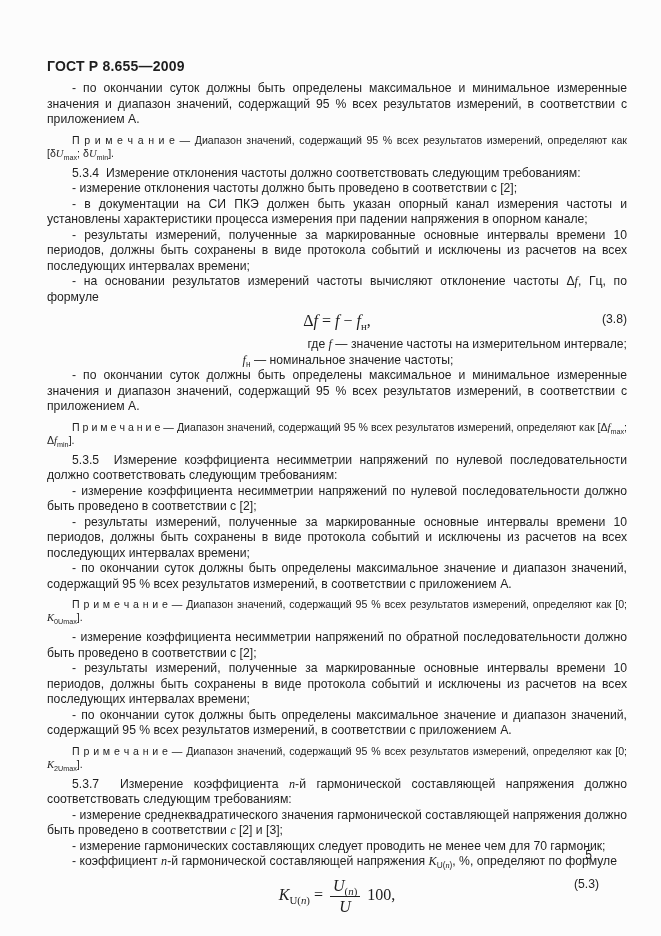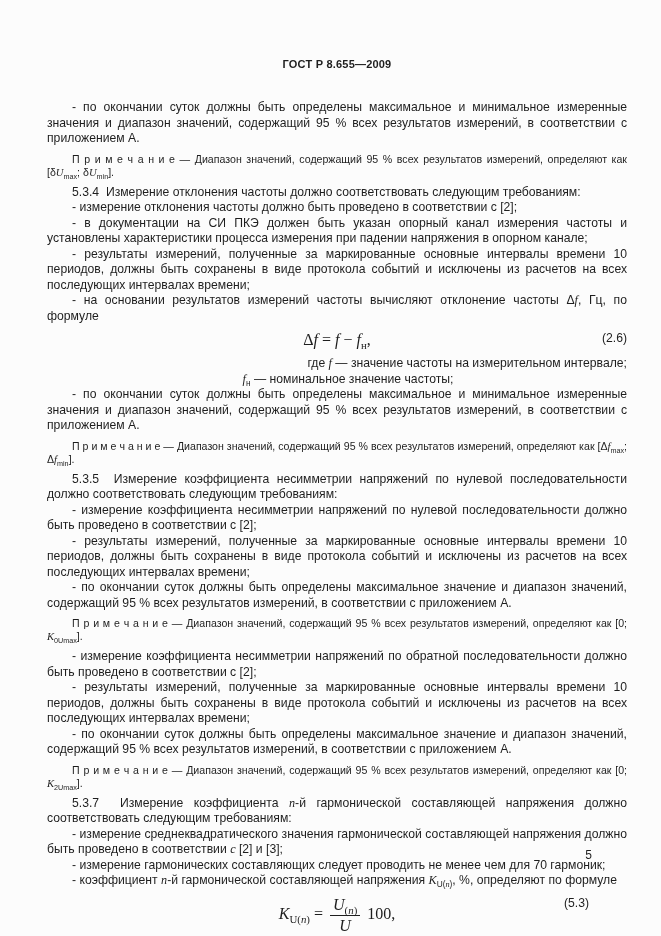--- a/index.html
+++ b/index.html
@@ -13,24 +13,24 @@
     font-family: "Liberation Sans", "DejaVu Sans", sans-serif;
     color: #1e1e1e;
   }
   .content {
     position: absolute;
     left: 47px;
     top: 58px;
     width: 580px;
   }
   .doc-header {
-    text-align: center;
+    text-align: left;
     font-weight: bold;
-    font-size: 11px;
-    margin-bottom: 30px;
+    font-size: 14px;
+    margin-bottom: 7px;
     letter-spacing: 0.2px;
   }
   p { margin: 0; }
   .body-p {
     font-size: 12.2px;
     line-height: 15.5px;
     text-align: justify;
     text-indent: 25px;
   }
   .note-p {
@@ -71,21 +71,21 @@
     font-size: 16px;
     display: inline-block;
   }
   .formula-number {
     position: absolute;
     top: 0;
     font-size: 12.2px;
     font-family: "Liberation Sans", "DejaVu Sans", sans-serif;
   }
   .formula-number.fn52 { right: 0; }
-  .formula-number.fn53 { right: 38px; }
+  .formula-number.fn53 { right: 28px; }
   .frac {
     display: inline-block;
     vertical-align: middle;
     text-align: center;
     margin: 0 3px;
   }
   .frac .num {
     display: block;
     border-bottom: 1px solid #1e1e1e;
     padding: 0 3px 1px 3px;
@@ -112,21 +112,21 @@
     <p class="body-p">- по окончании суток должны быть определены максимальное и минимальное измеренные значения и диапазон значений, содержащий 95 % всех результатов измерений, в соответствии с приложением А.</p>
     <p class="note-p">П р и м е ч а н и е — Диапазон значений, содержащий 95 % всех результатов измерений, определяют как [δ<i>U</i><sub>max</sub>; δ<i>U</i><sub>min</sub>].</p>
     <p class="body-p">5.3.4&nbsp; Измерение отклонения частоты должно соответствовать следующим требованиям:</p>
     <p class="body-p">- измерение отклонения частоты должно быть проведено в соответствии с [2];</p>
     <p class="body-p">- в документации на СИ ПКЭ должен быть указан опорный канал измерения частоты и установлены характеристики процесса измерения при падении напряжения в опорном канале;</p>
     <p class="body-p">- результаты измерений, полученные за маркированные основные интервалы времени 10 периодов, должны быть сохранены в виде протокола событий и исключены из расчетов на всех последующих интервалах времени;</p>
     <p class="body-p">- на основании результатов измерений частоты вычисляют отклонение частоты Δ<i>f</i>, Гц, по формуле</p>
 
     <div class="formula-row">
       <span class="formula">Δ<i>f</i> = <i>f</i> − <i>f</i><sub>н</sub>,</span>
-      <span class="formula-number fn52">(2.6)</span>
+      <span class="formula-number fn52">(3.8)</span>
     </div>
 
     <p class="where-p">где <i>f</i> — значение частоты на измерительном интервале;</p>
     <p class="where-indent-p"><i>f</i><sub>н</sub> — номинальное значение частоты;</p>
     <p class="body-p">- по окончании суток должны быть определены максимальное и минимальное измеренные значения и диапазон значений, содержащий 95 % всех результатов измерений, в соответствии с приложением А.</p>
     <p class="note-p">П р и м е ч а н и е — Диапазон значений, содержащий 95 % всех результатов измерений, определяют как [Δ<i>f</i><sub>max</sub>; Δ<i>f</i><sub>min</sub>].</p>
     <p class="body-p">5.3.5&nbsp; Измерение коэффициента несимметрии напряжений по нулевой последовательности должно соответствовать следующим требованиям:</p>
     <p class="body-p">- измерение коэффициента несимметрии напряжений по нулевой последовательности должно быть проведено в соответствии с [2];</p>
     <p class="body-p">- результаты измерений, полученные за маркированные основные интервалы времени 10 периодов, должны быть сохранены в виде протокола событий и исключены из расчетов на всех последующих интервалах времени;</p>
     <p class="body-p">- по окончании суток должны быть определены максимальное значение и диапазон значений, содержащий 95 % всех результатов измерений, в соответствии с приложением А.</p>

